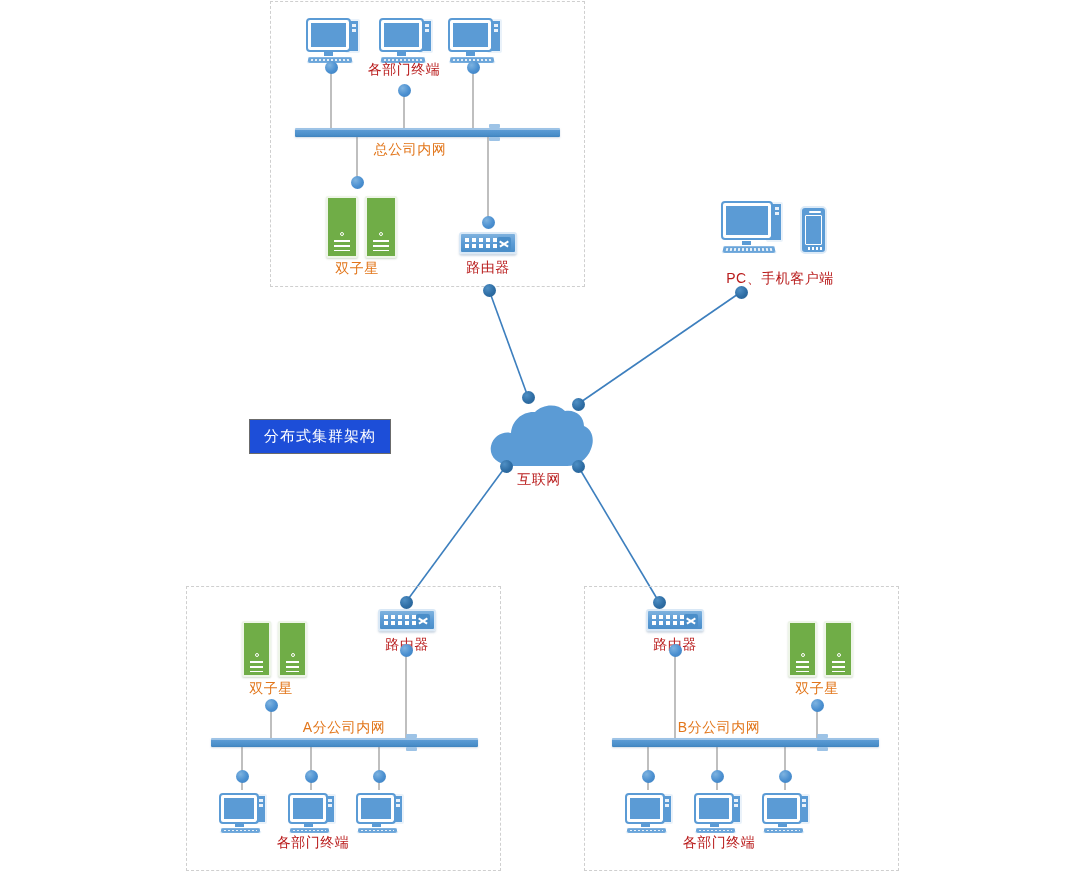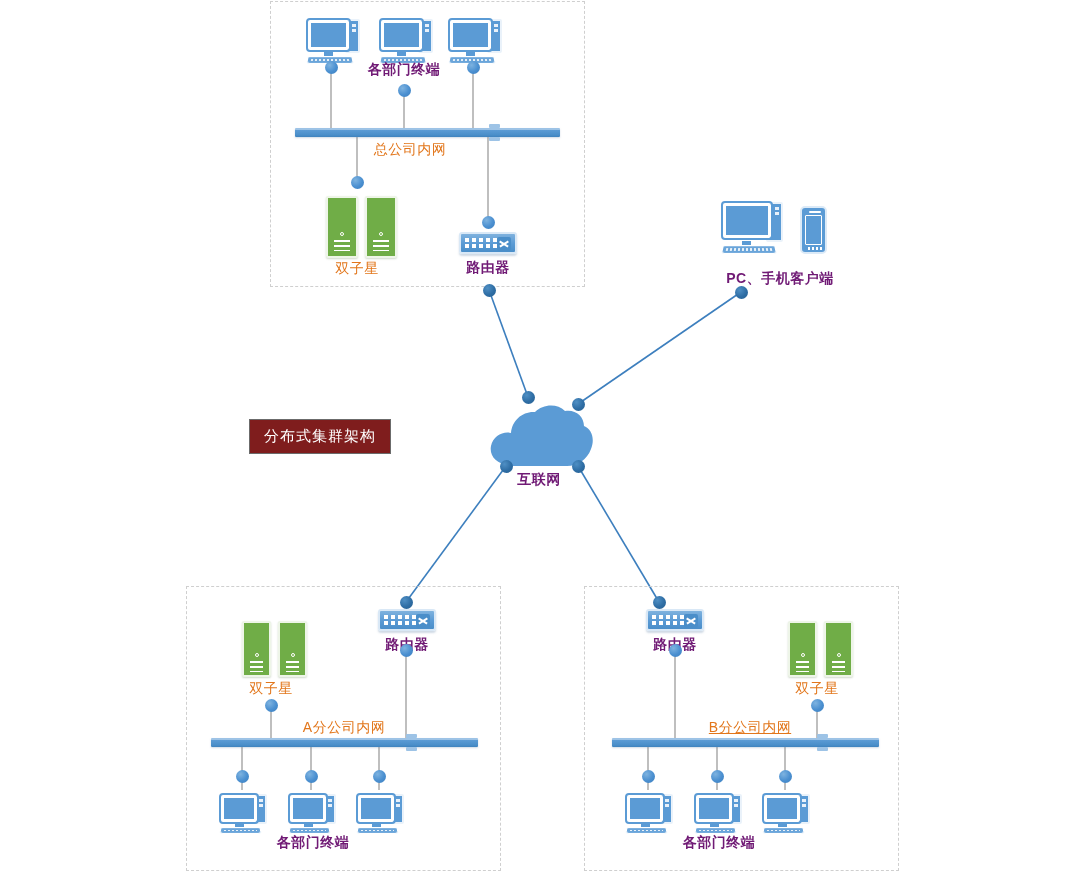--- a/index.html
+++ b/index.html
@@ -29,21 +29,21 @@
     background: transparent;
   }
   
   .lbl {
     position: absolute;
     font-size: 14px;
     line-height: 16px;
     white-space: nowrap;
     letter-spacing: 0.5px;
   }
-  .lbl.blue   { color: #701a75; font-weight: bold; }
+  .lbl.blue   { color: #b91c1c; }
   .lbl.orange { color: #e2761b; }
   .lbl.center { transform: translateX(-50%); text-align: center; }
 
   
   .bus {
     position: absolute;
     height: 9px;
     border-radius: 1px;
     background: linear-gradient(to bottom,
                 #9dc3e6 0%, #9dc3e6 18%,
@@ -207,21 +207,21 @@
   }
   .router .badge::before { transform: rotate(32deg); }
   .router .badge::after  { transform: rotate(-32deg); }
 
   
   .cloud { position: absolute; width: 108px; height: 72px; }
 
   
   .chip {
     position: absolute;
-    background: #7f1d1d;
+    background: #1d4ed8;
     border: 1px solid #6b6b6b;
     color: #ffffff;
     font-size: 15px;
     padding: 7px 14px;
     white-space: nowrap;
     letter-spacing: 1px;
   }
 </style>
 </head>
 <body>
@@ -444,21 +444,21 @@
       <div class="led"></div>
       <div class="bars"></div>
     </div>
   </div>
   <div class="lbl orange center" style="left:817px; top:680px;">双子星</div>
   <div class="dot" style="left:817px; top:705px;"></div>
 
   <div class="bus" style="left:612px; top:738px; width:267px;"></div>
   <div class="bus-tick" style="left:817px; top:734px;"></div>
   <div class="bus-tick" style="left:817px; top:747px;"></div>
-  <div class="lbl orange center" style="left:750px; top:719px;text-decoration:underline;">B分公司内网</div>
+  <div class="lbl orange center" style="left:719px; top:719px;">B分公司内网</div>
 
   <div class="dot" style="left:648px; top:776px;"></div>
   <div class="dot" style="left:717px; top:776px;"></div>
   <div class="dot" style="left:785px; top:776px;"></div>
 
   <div class="pc sm" style="left:626px; top:792px;">
     <div class="tower">
         <i></i>
         <i class="b"></i>
       </div>

